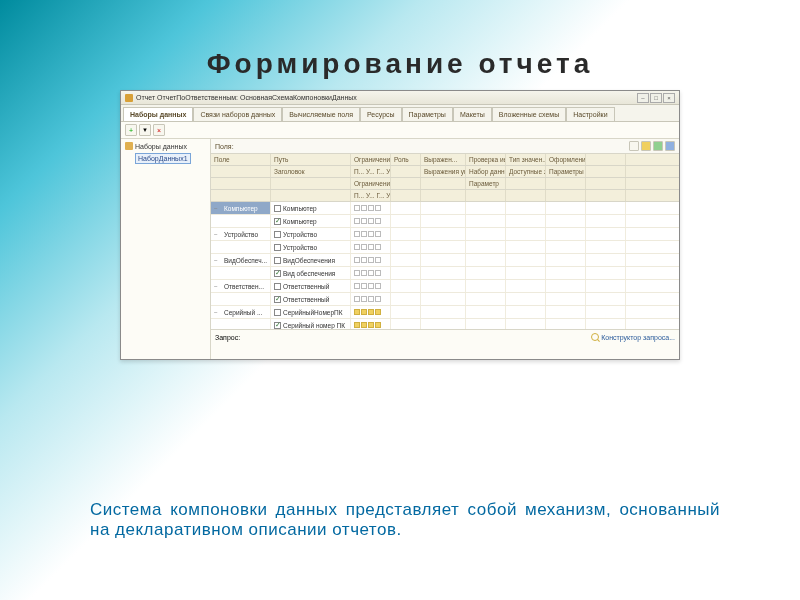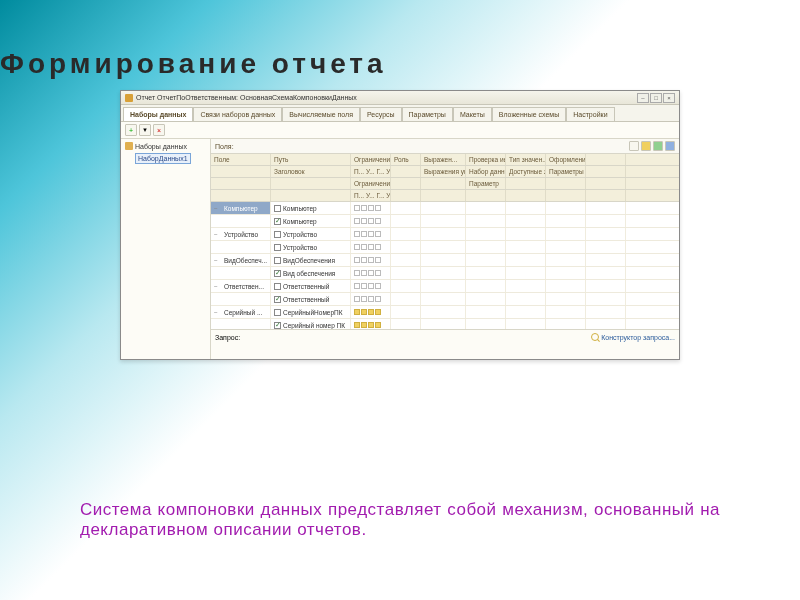--- a/index.html
+++ b/index.html
@@ -7,21 +7,21 @@
     width: 800px; height: 600px;
     font-family: Arial, sans-serif;
     background: linear-gradient(135deg, #008b9e 0%, #4ec5da 15%, #b8e8f0 30%, #ffffff 45%);
     position: relative;
     overflow: hidden;
   }
   .slide-title {
     font-size: 28px;
     font-weight: bold;
     color: #2a2a2a;
-    text-align: left;
+    text-align: center;
     margin-top: 48px;
     letter-spacing: 4px;
   }
   .app-window {
     width: 560px;
     margin: 10px auto 0;
     border: 1px solid #8a8a8a;
     background: #faf9f3;
     font-size: 7px;
     box-shadow: 0 2px 4px rgba(0,0,0,0.15);
@@ -113,23 +113,23 @@
   .tiny { width:6px; height:6px; border:1px solid #bbb; }
   .tiny.y { background:#f0d060; border-color:#d0b040; }
   .footer-area { border-top:1px solid #d8d6c8; padding:3px 4px; background:#fdfcf6; height:30px; }
   .footer-row { display:flex; align-items:center; }
   .footer-link { color:#2a5a9a; display:flex; align-items:center; gap:2px; }
   .magnify { width:8px; height:8px; border:1px solid #d0b040; border-radius:50%; position:relative; }
   .magnify::after { content:""; position:absolute; width:3px; height:1px; background:#d0b040; bottom:-1px; right:-2px; transform:rotate(45deg); }
   .slide-caption {
     position:absolute;
     bottom: 60px;
-    left: 80px; right: 80px;
+    left: 90px; right: 80px;
     font-size: 17px;
-    color: #a21caf;
+    color: #0369a1;
     text-align: justify;
     letter-spacing: 0.5px;
   }
 </style>
 </head>
 <body>
 
 <div class="slide-title">Формирование  отчета</div>
 
 <div class="app-window">

